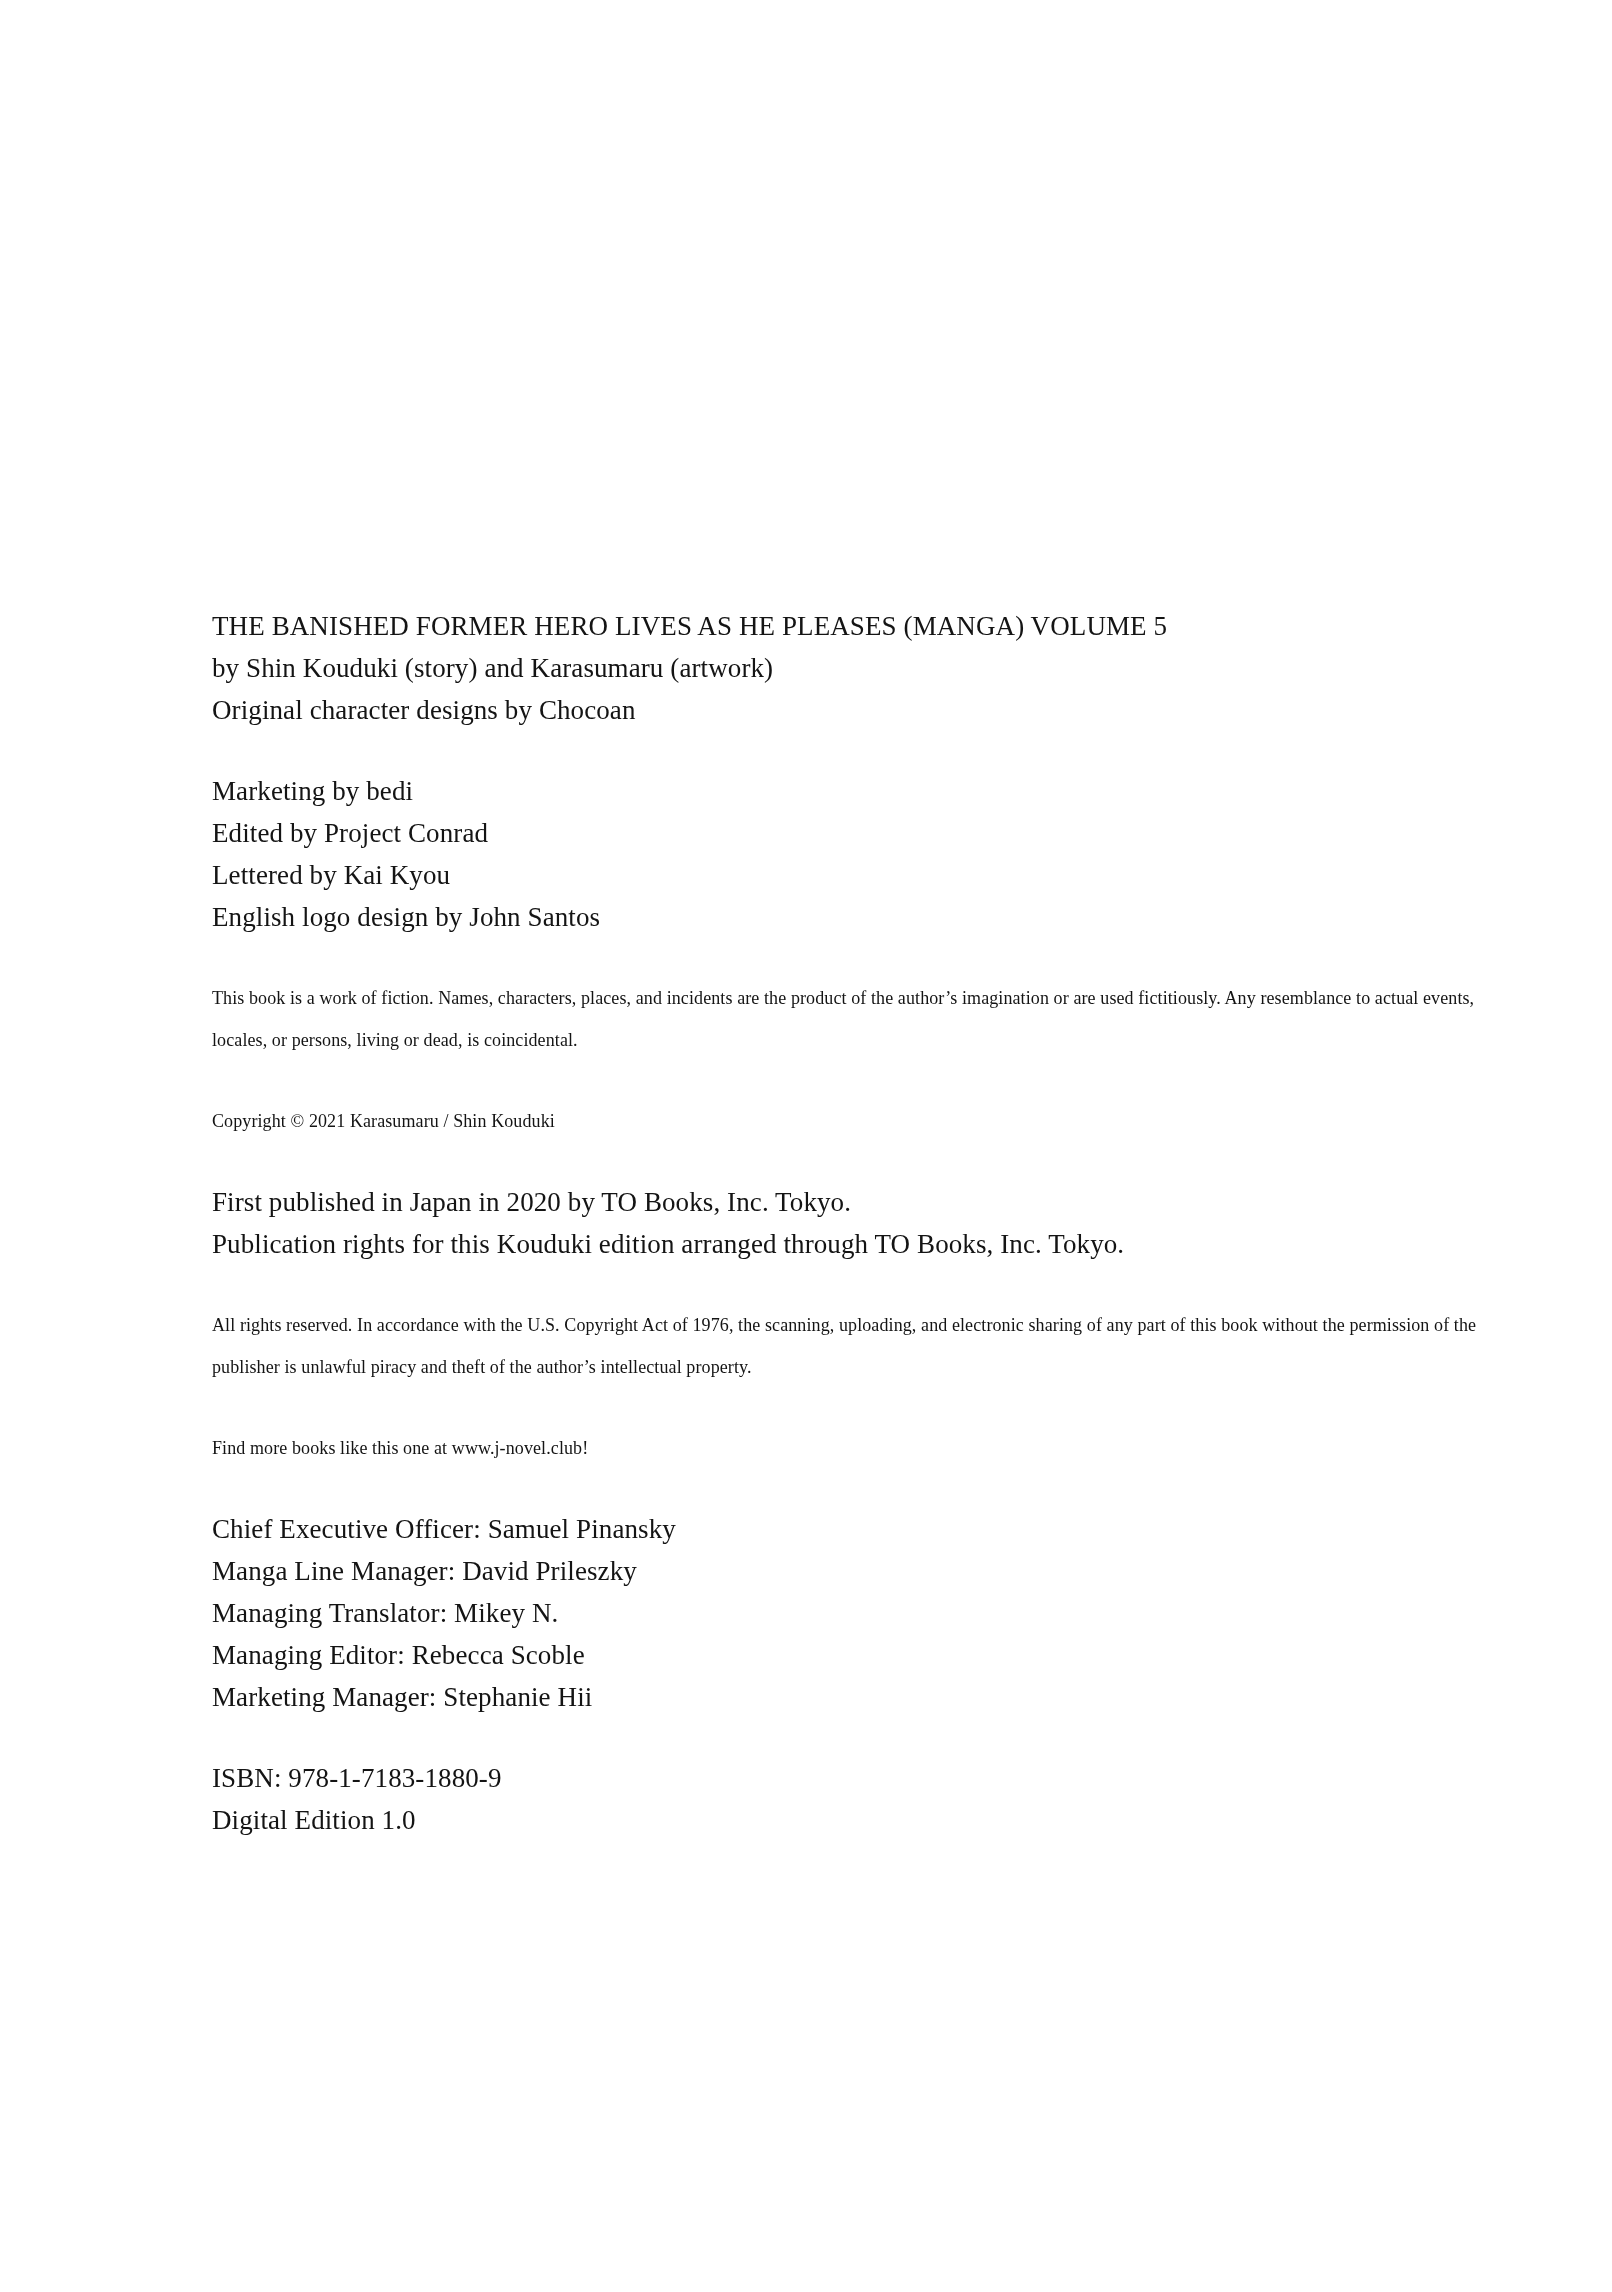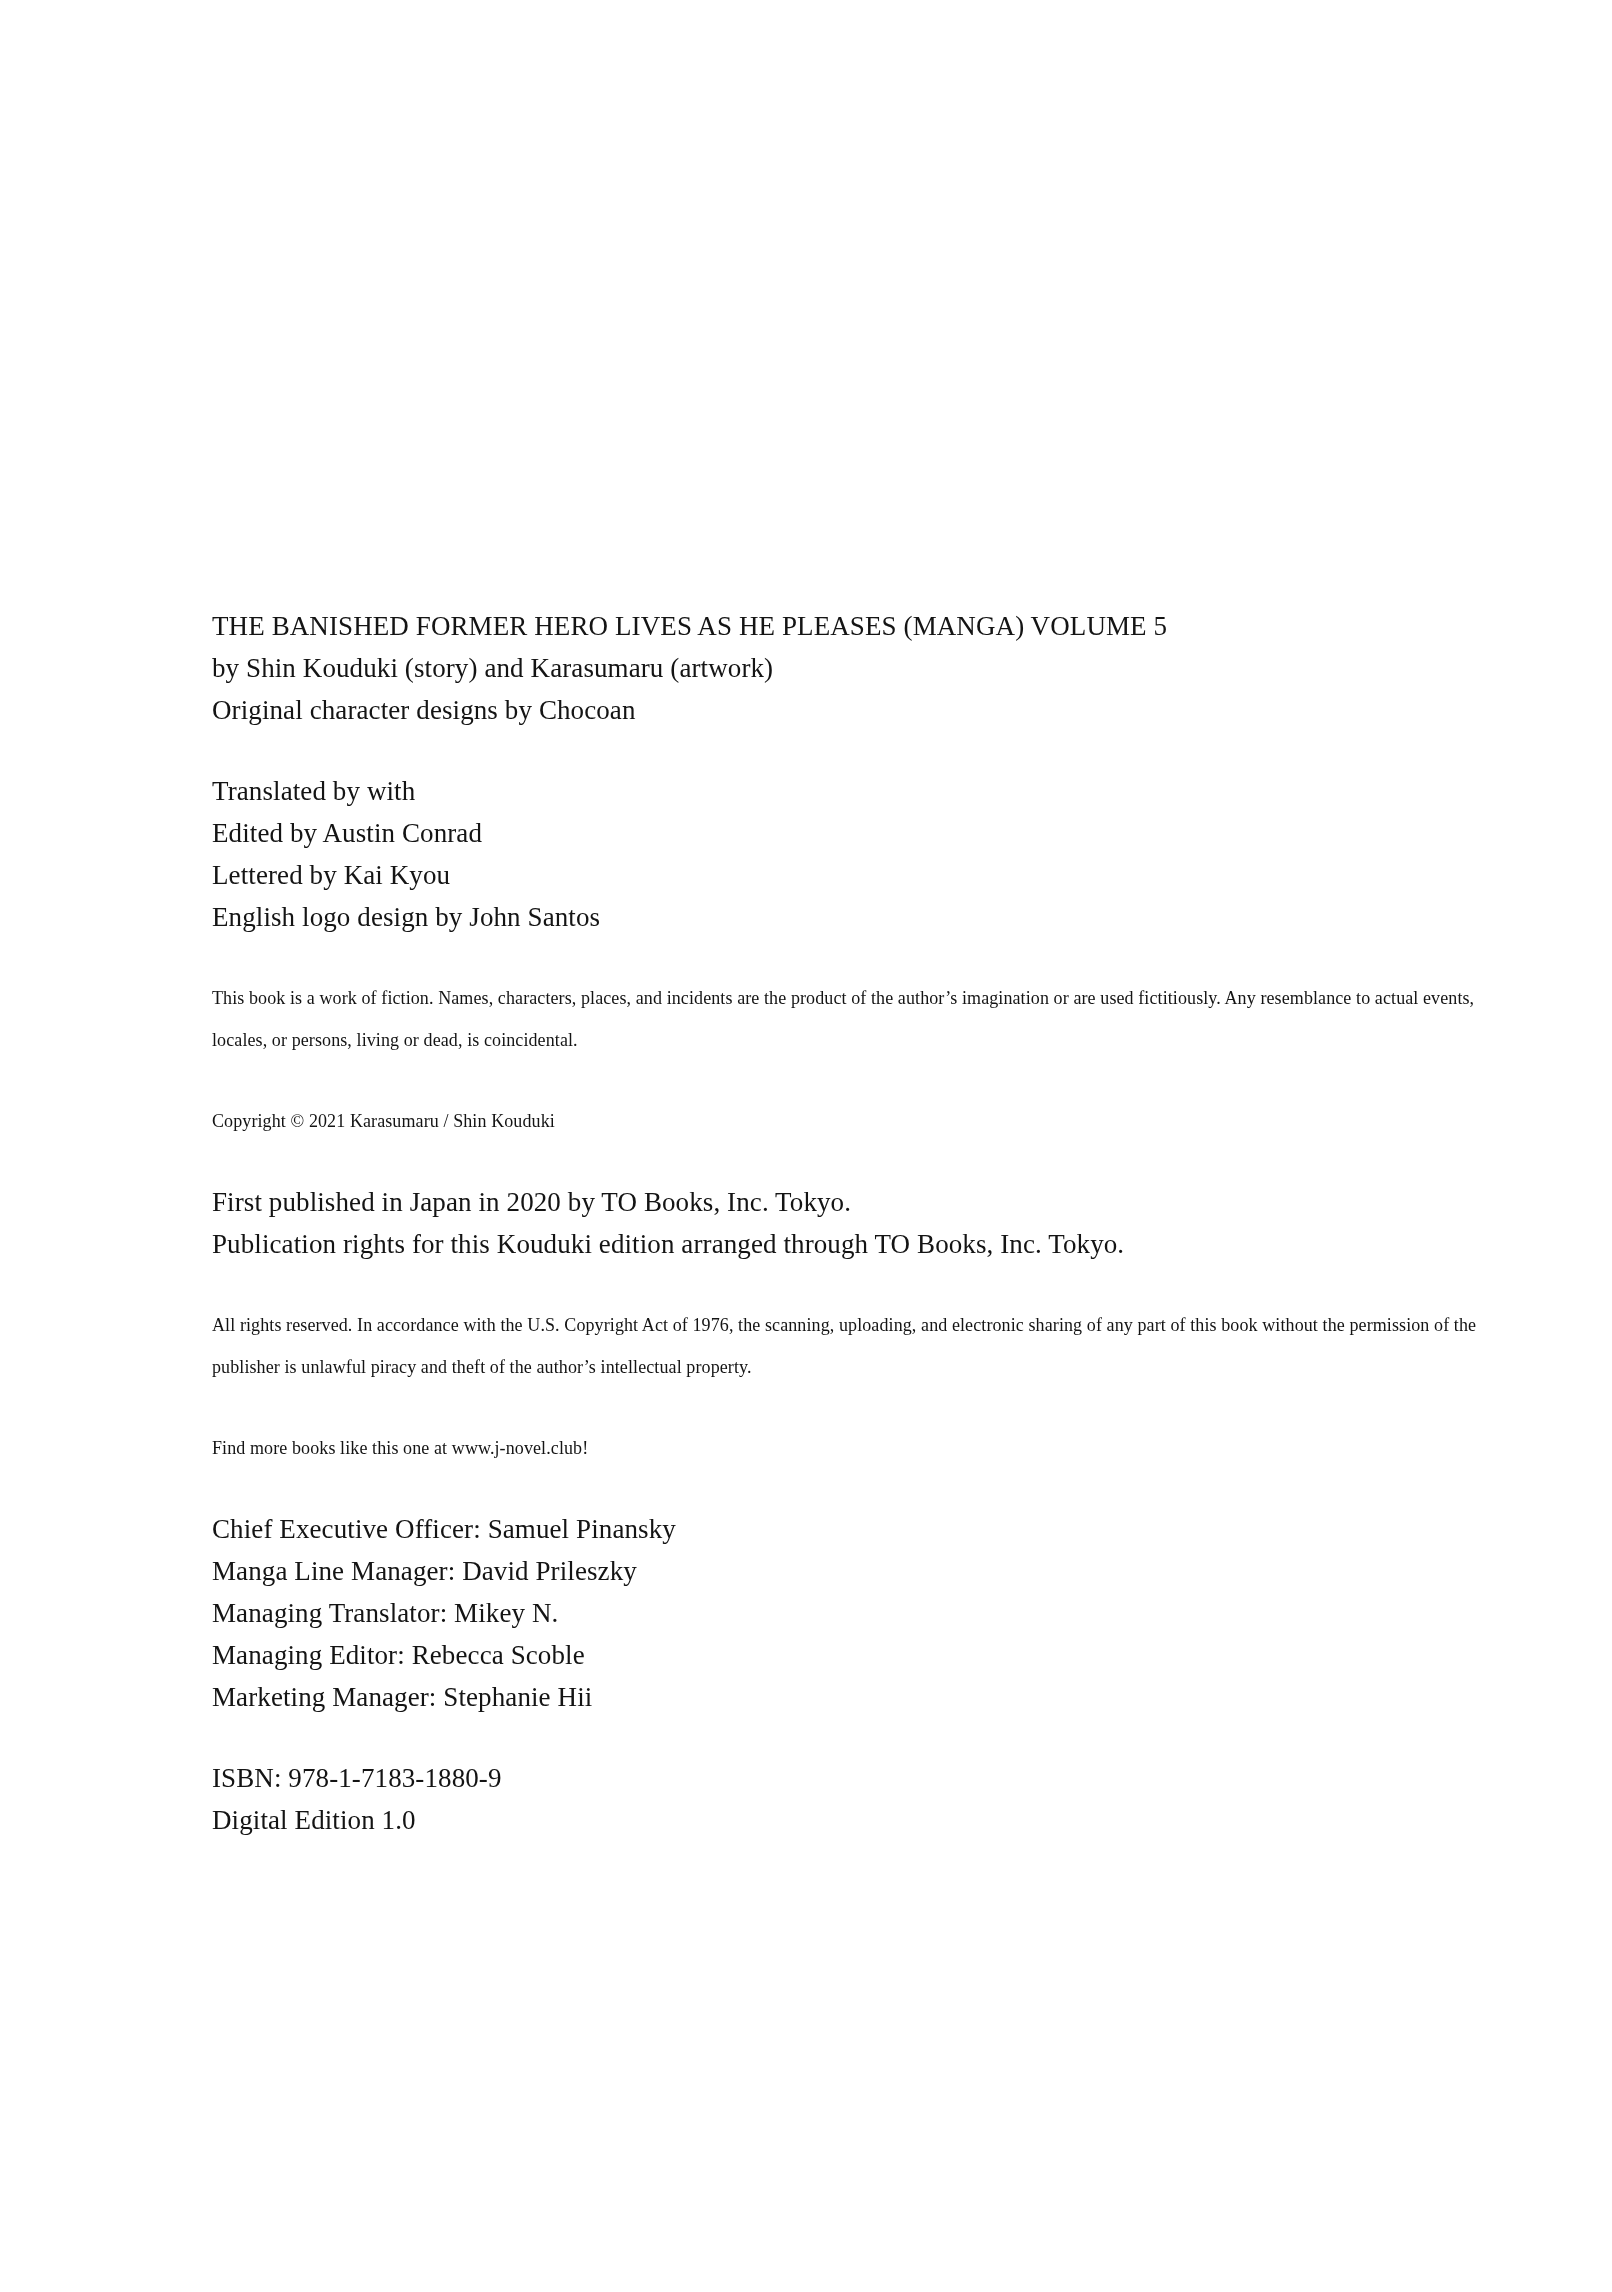--- a/index.html
+++ b/index.html
@@ -55,22 +55,22 @@
 <div class="page">
   <div class="content">
 
     <div class="block">
       <div class="line">THE BANISHED FORMER HERO LIVES AS HE PLEASES (MANGA) VOLUME 5</div>
       <div class="line">by Shin Kouduki (story) and Karasumaru (artwork)</div>
       <div class="line">Original character designs by Chocoan</div>
     </div>
 
     <div class="block">
-      <div class="line">Translated by with</div>
-      <div class="line">Edited by Austin Conrad</div>
+      <div class="line">Marketing by bedi</div>
+      <div class="line">Edited by Project Conrad</div>
       <div class="line">Lettered by Kai Kyou</div>
       <div class="line">English logo design by John Santos</div>
     </div>
 
     <div class="block">
       <div class="para">This book is a work of fiction. Names, characters, places, and incidents are the product of the author’s imagination or are used fictitiously. Any resemblance to actual events, locales, or persons, living or dead, is coincidental.</div>
     </div>
 
     <div class="block">
       <div class="para">Copyright © 2021 Karasumaru / Shin Kouduki</div>

